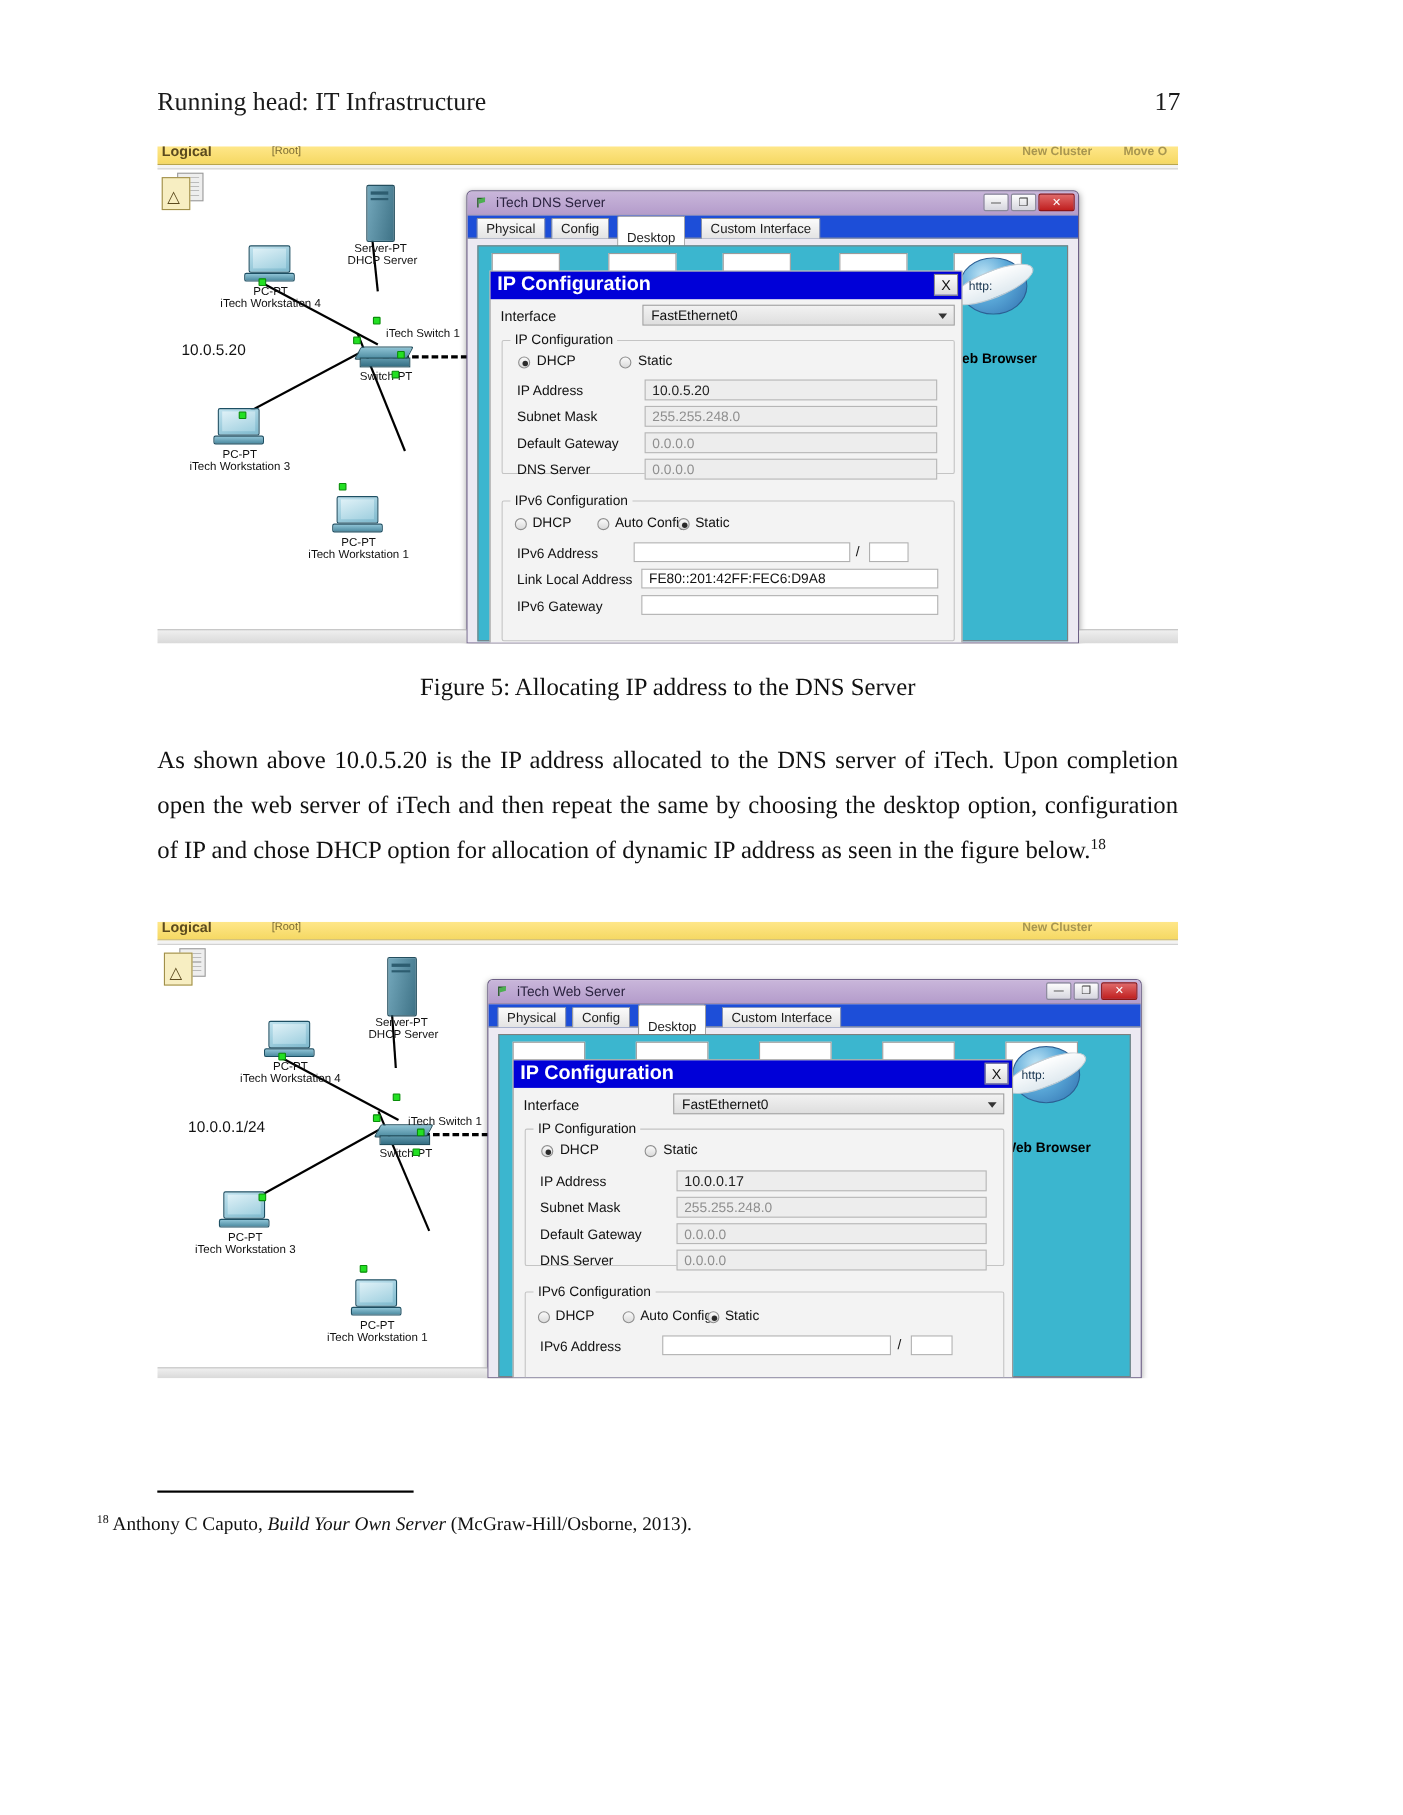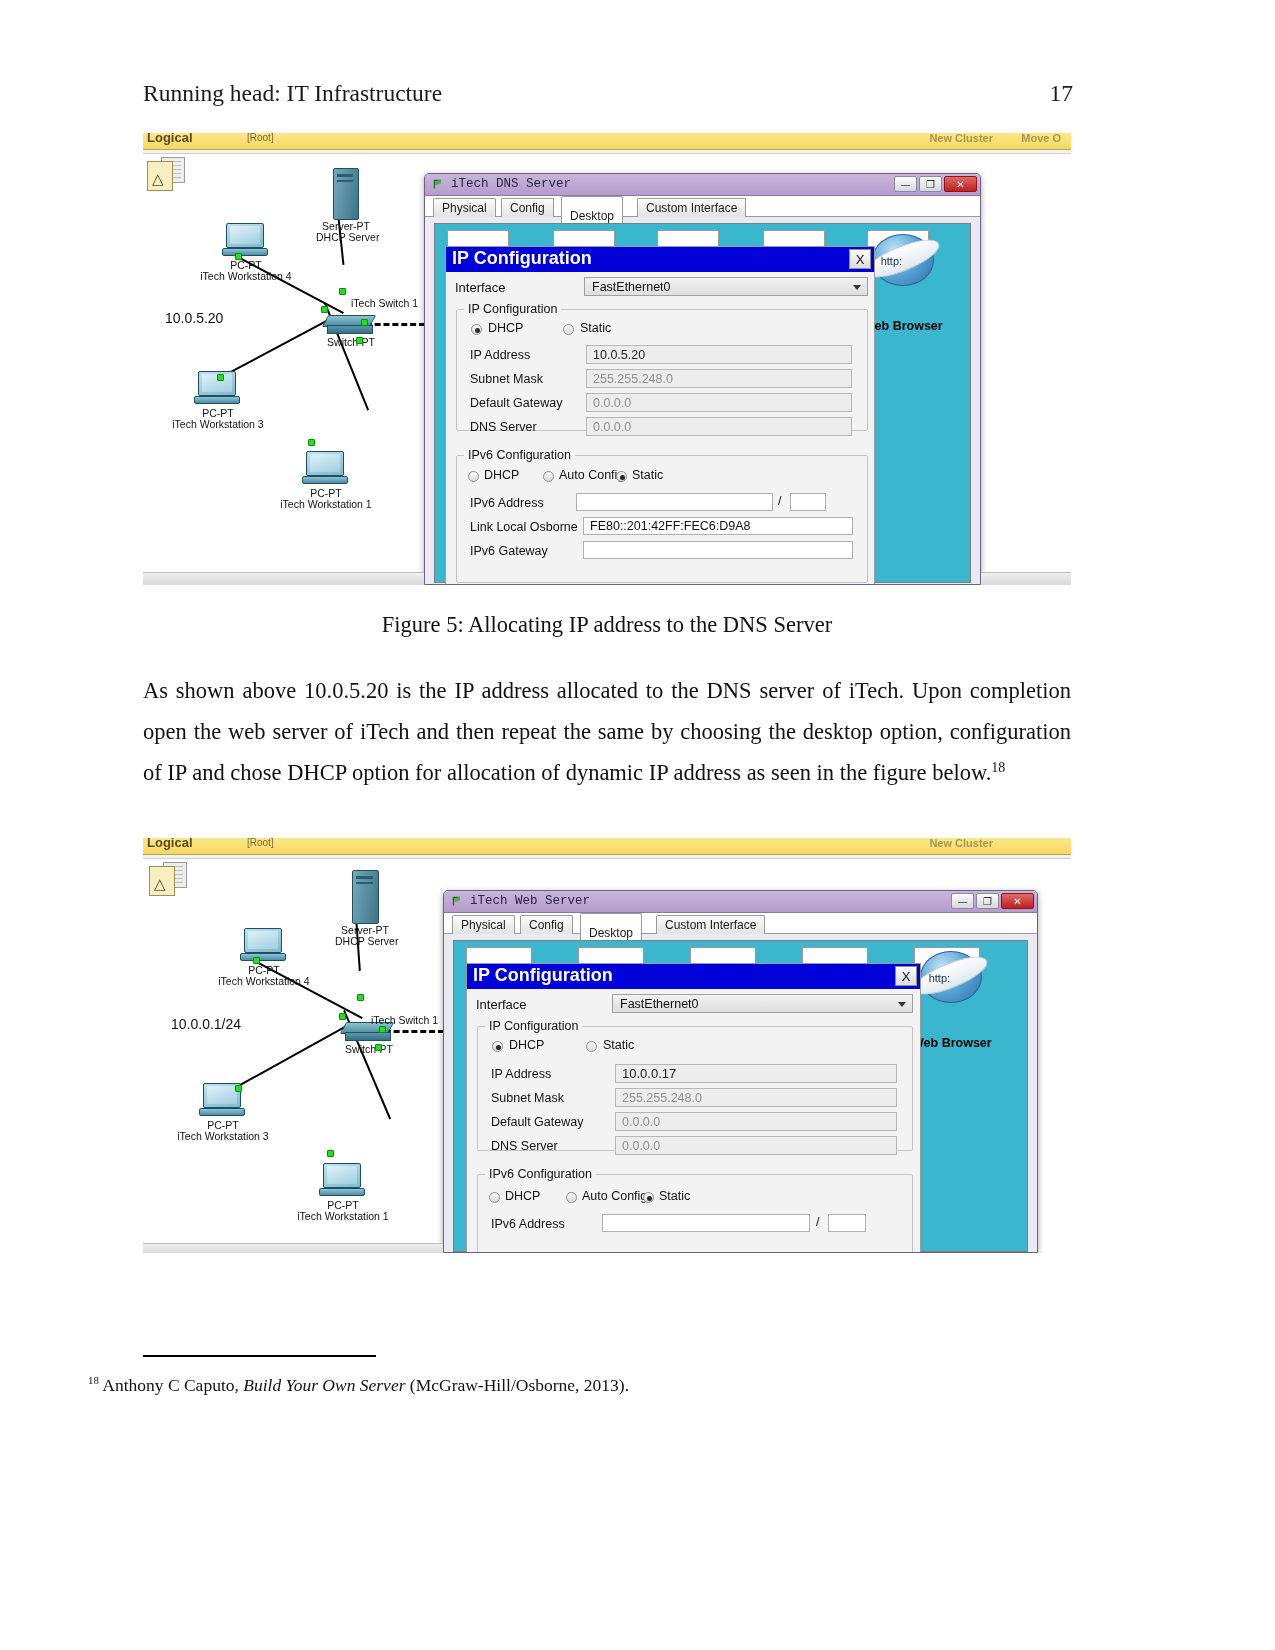--- a/index.html
+++ b/index.html
@@ -80,28 +80,28 @@
   .sw .face{position:absolute;background:linear-gradient(#5e97ab,#356f84);border:1px solid #23505f;}
   .link{position:absolute;background:#000;transform-origin:0 0;height:2px;}
   .dot{position:absolute;width:7px;height:7px;background:#23e023;border:1px solid #0a8c0a;border-radius:1px;}
   .iplabel{position:absolute;font-family:"Liberation Sans",sans-serif;color:#111;white-space:nowrap;}
   .dashlink{position:absolute;height:0;border-top:3px dashed #000;}
 
   
   .win{position:absolute;background:#ece9f2;border:1px solid #6d5f86;border-radius:5px 5px 0 0;
        box-shadow:0 2px 6px rgba(0,0,0,.35);overflow:hidden;}
   .win-tb{position:relative;height:22px;background:linear-gradient(#c9b6da,#b49ccb);border-bottom:1px solid #8a78a2;}
-  .win-tb .t{position:absolute;left:26px;top:3px;font-family:Liberation Mono, monospace;font-size:12.5px;color:#2b2340;white-space:nowrap;}
+  .win-tb .t{position:absolute;left:26px;top:3px;font-family:Liberation Sans, sans-serif;font-size:12.5px;color:#2b2340;white-space:nowrap;}
   .win-tb .appicon{position:absolute;left:7px;top:4px;width:13px;height:13px;}
   .win-btns{position:absolute;right:3px;top:2px;display:flex;gap:2px;}
   .win-btns div{width:23px;height:16px;border:1px solid #8a8a9a;border-radius:2px;background:linear-gradient(#fdfdfd,#d6d6de);
     font-family:"DejaVu Sans",sans-serif;font-size:10px;color:#333;display:flex;align-items:center;justify-content:center;}
   .win-btns .cls{background:linear-gradient(#e06a6a,#c01f1f);border-color:#8d1515;color:#fff;font-weight:bold;width:33px;}
 
-  .tabs{position:relative;height:21px;background:#ffffff;border-bottom:1px solid #9a9a9a;}
+  .tabs{position:relative;height:21px;background:#1d4ed8;border-bottom:1px solid #9a9a9a;}
   .tabs .tb{position:absolute;top:2px;height:19px;padding:0 8px;border:1px solid #9a9a9a;border-bottom:none;
     background:linear-gradient(#fbfbfb,#e3e3e3);font-family:"Liberation Sans",sans-serif;font-size:12px;color:#1b1b1b;
     display:flex;align-items:center;border-radius:2px 2px 0 0;}
   .tabs .tb.active{background:#ffffff;top:0;height:39px;border-bottom:1px solid #fff;}
 
   .desk{position:absolute;background:#3bb6cf;border:1px solid #7e7e7e;overflow:hidden;}
   .deskicon{position:absolute;background:#ffffff;border:1px solid #9b9b9b;}
   .ie{position:absolute;}
   .ie .globe{position:absolute;left:0;top:0;width:100%;height:100%;border-radius:50%;
     background:radial-gradient(circle at 35% 30%, #bfe4f5 0%, #5aa8d8 45%, #2f6fae 100%);border:1px solid #2c5f93;}
@@ -301,21 +301,21 @@
         <div class="radio" style="left:97px;top:224px;"></div>
         <div class="rlbl" style="left:113px;top:221px;font-size:12.5px;">Auto Config</div>
         <div class="radio on" style="left:170px;top:224px;"></div>
         <div class="rlbl" style="left:186px;top:221px;font-size:12.5px;">Static</div>
 
         <div class="row" style="left:24px;top:249px;font-size:12.5px;">IPv6 Address</div>
         <div class="fld white" style="left:130px;top:246px;width:197px;height:18px;font-size:12.5px;"></div>
         <div class="slash" style="left:332px;top:247px;font-size:12.5px;">/</div>
         <div class="fld white" style="left:344px;top:246px;width:36px;height:18px;"></div>
 
-        <div class="row" style="left:24px;top:273px;font-size:12.5px;">Link Local Osborne</div>
+        <div class="row" style="left:24px;top:273px;font-size:12.5px;">Link Local Address</div>
         <div class="fld white" style="left:137px;top:270px;width:270px;height:18px;font-size:12.5px;color:#111;">FE80::201:42FF:FEC6:D9A8</div>
 
         <div class="row" style="left:24px;top:297px;font-size:12.5px;">IPv6 Gateway</div>
         <div class="fld white" style="left:137px;top:294px;width:270px;height:18px;font-size:12.5px;"></div>
       </div>
     </div>
 
     <div class="botstrip" style="left:0;bottom:0;width:281px;height:13px;"></div>
     <div class="botstrip" style="left:838px;bottom:0;width:90px;height:13px;"></div>
   </div>

